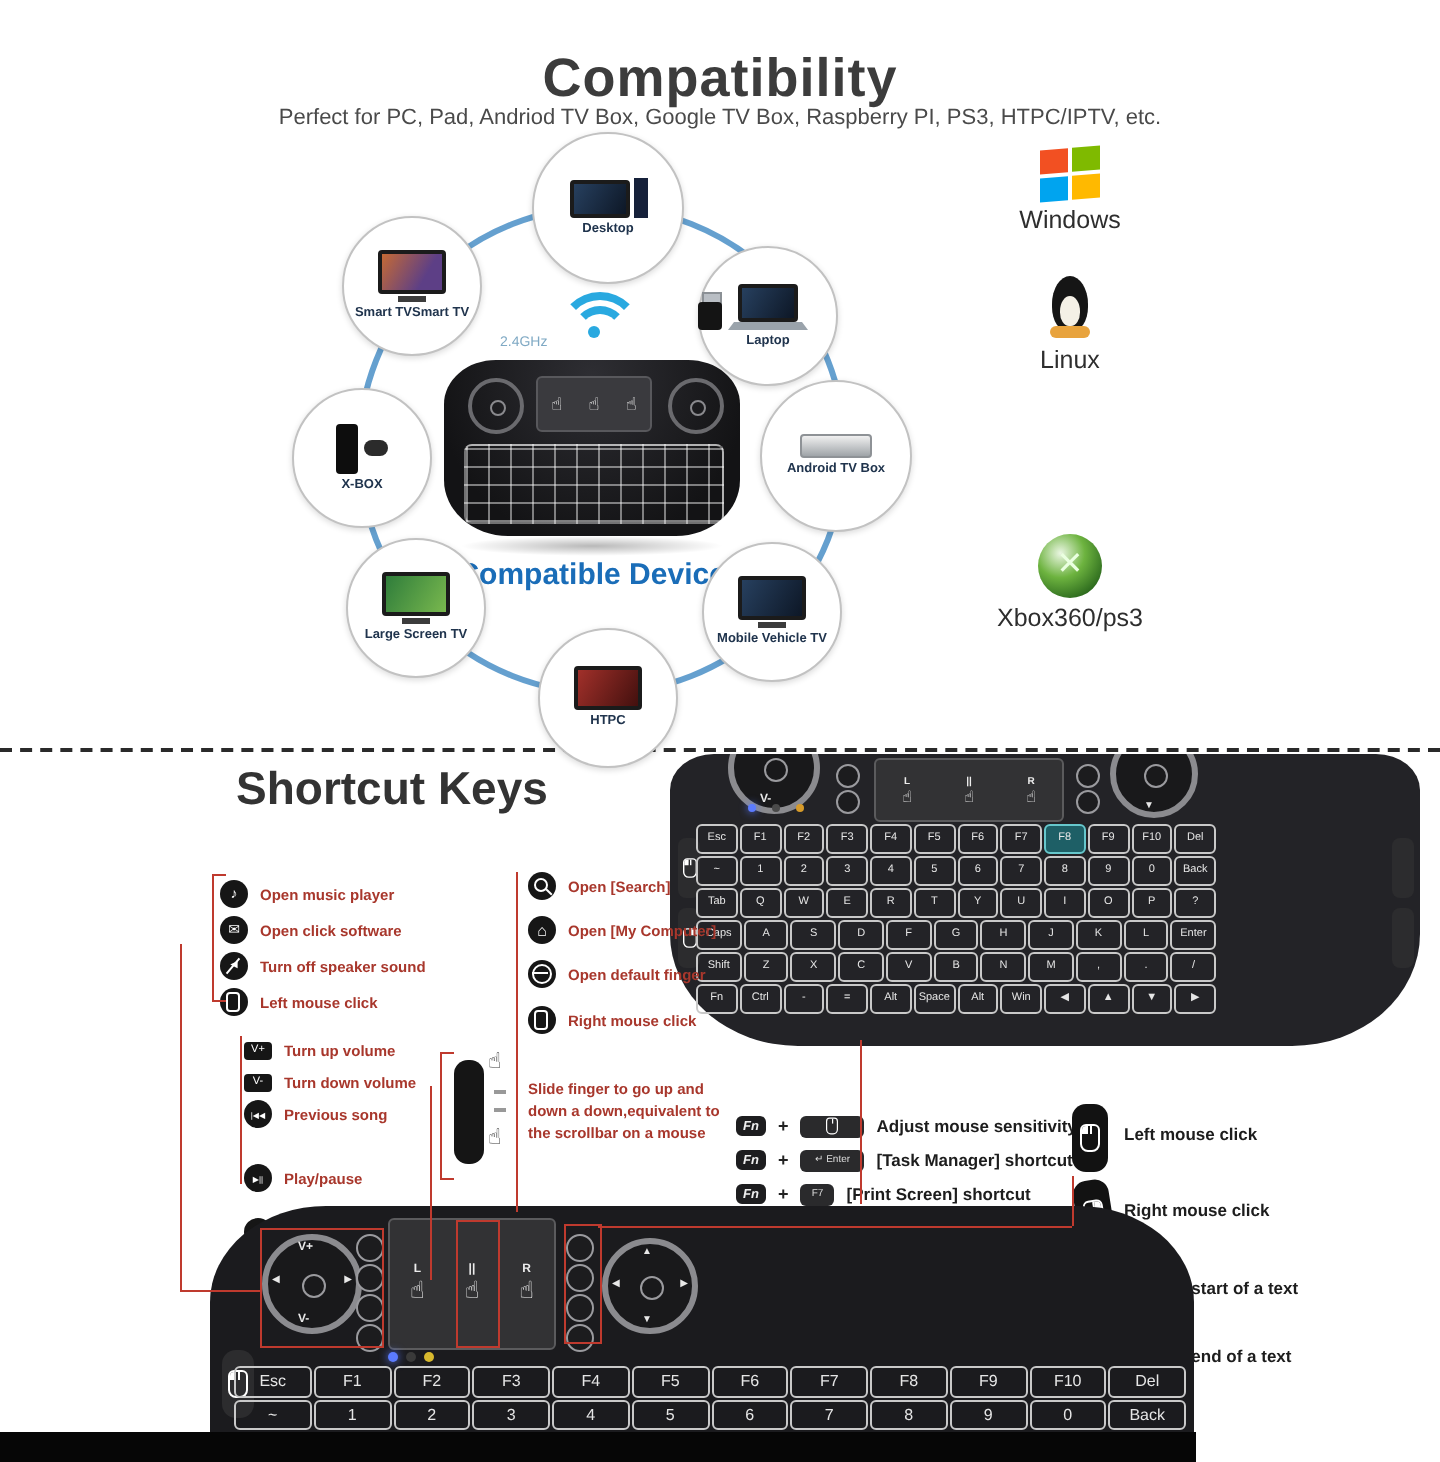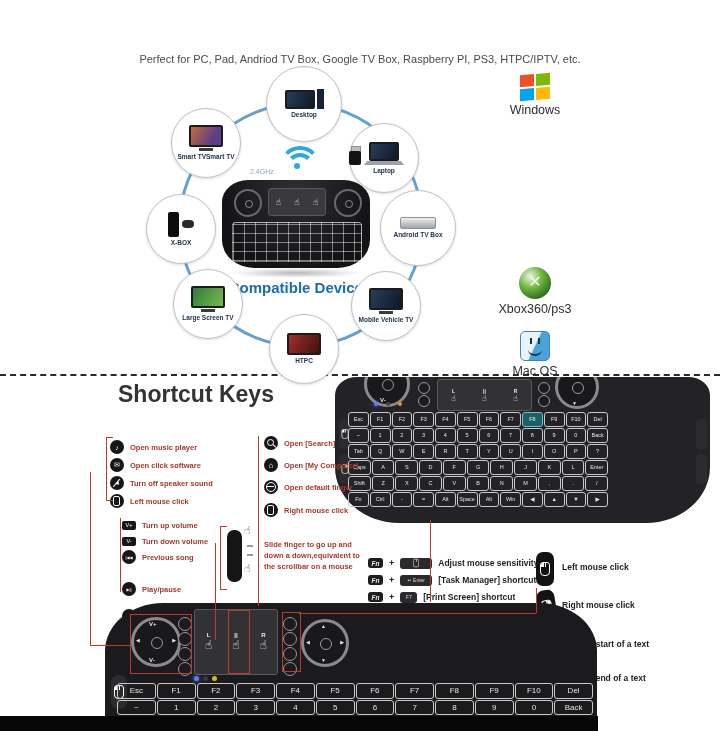--- a/index.html
+++ b/index.html
@@ -116,20 +116,21 @@
   .rbox{position:absolute;border:1.5px solid #bf3a2e;z-index:9;}
   .slider{position:absolute;width:15px;height:52px;background:#151515;border-radius:7px;}
   .photo-bar{position:absolute;background:#060606;z-index:7;}
   .finger{color:#f2f2f2;}
 </style>
 </head>
 <body>
 
 <div id="stage">
 
+  <div class="abs main-title" style="top:24px;">Compatibility</div>
   <div class="abs sub-title" style="top:53px;">Perfect for PC, Pad, Andriod TV Box, Google TV Box, Raspberry PI, PS3, HTPC/IPTV, etc.</div>
 
   <div class="abs ring" style="left:178px;top:102px;width:240px;height:240px;"></div>
 
   <div class="abs dev" style="left:266px;top:66px;width:74px;height:74px;">
     <div style="display:flex;align-items:flex-end;">
         <div class="scr sm grad-dark"></div>
         <div style="width:7px;height:20px;background:#16213a;margin-left:2px;"></div>
       </div>
     <div class="devlabel">Desktop</div>
@@ -213,33 +214,33 @@
 
   <div class="abs osblock" style="left:493px;top:74px;">
     <div class="win-logo">
         <i style="background:#f25022;"></i>
         <i style="background:#7fba00;"></i>
         <i style="background:#00a4ef;"></i>
         <i style="background:#ffb900;"></i>
       </div>
     <div class="oslabel">Windows</div>
   </div>
+  <div class="abs osblock" style="left:493px;top:138px;">
+    <div class="tux">
+        <div class="tb"></div>
+        <div class="tw"></div>
+        <div class="tf"></div>
+      </div>
+    <div class="oslabel">Linux</div>
+  </div>
   <div class="abs osblock" style="left:493px;top:267px;">
     <div class="xbox-orb">
         <span>✕</span>
       </div>
     <div class="oslabel">Xbox360/ps3</div>
-  </div>
-  <div class="abs osblock" style="left:493px;top:331px;">
-    <div class="mac-face">
-        <div class="eye" style="left:9px;"></div>
-        <div class="eye" style="left:17px;"></div>
-        <div class="smile"></div>
-      </div>
-    <div class="oslabel">Mac OS</div>
   </div>
 
   <div class="abs divider" style="top:374px;"></div>
 
   <div class="abs sk-title" style="left:118px;top:381px;">Shortcut Keys</div>
 
   <div class="abs" style="left:333px;top:377px;width:382px;height:147px;overflow:hidden;">
     <div class="kbbody" style="left:2px;top:0;width:375px;height:146px;border-radius:22px 22px 64px 64px / 18px 18px 56px 56px;">
       <div class="dpadc" style="left:29px;top:-16px;width:40px;height:40px;">
         <div class="ctr"></div>

